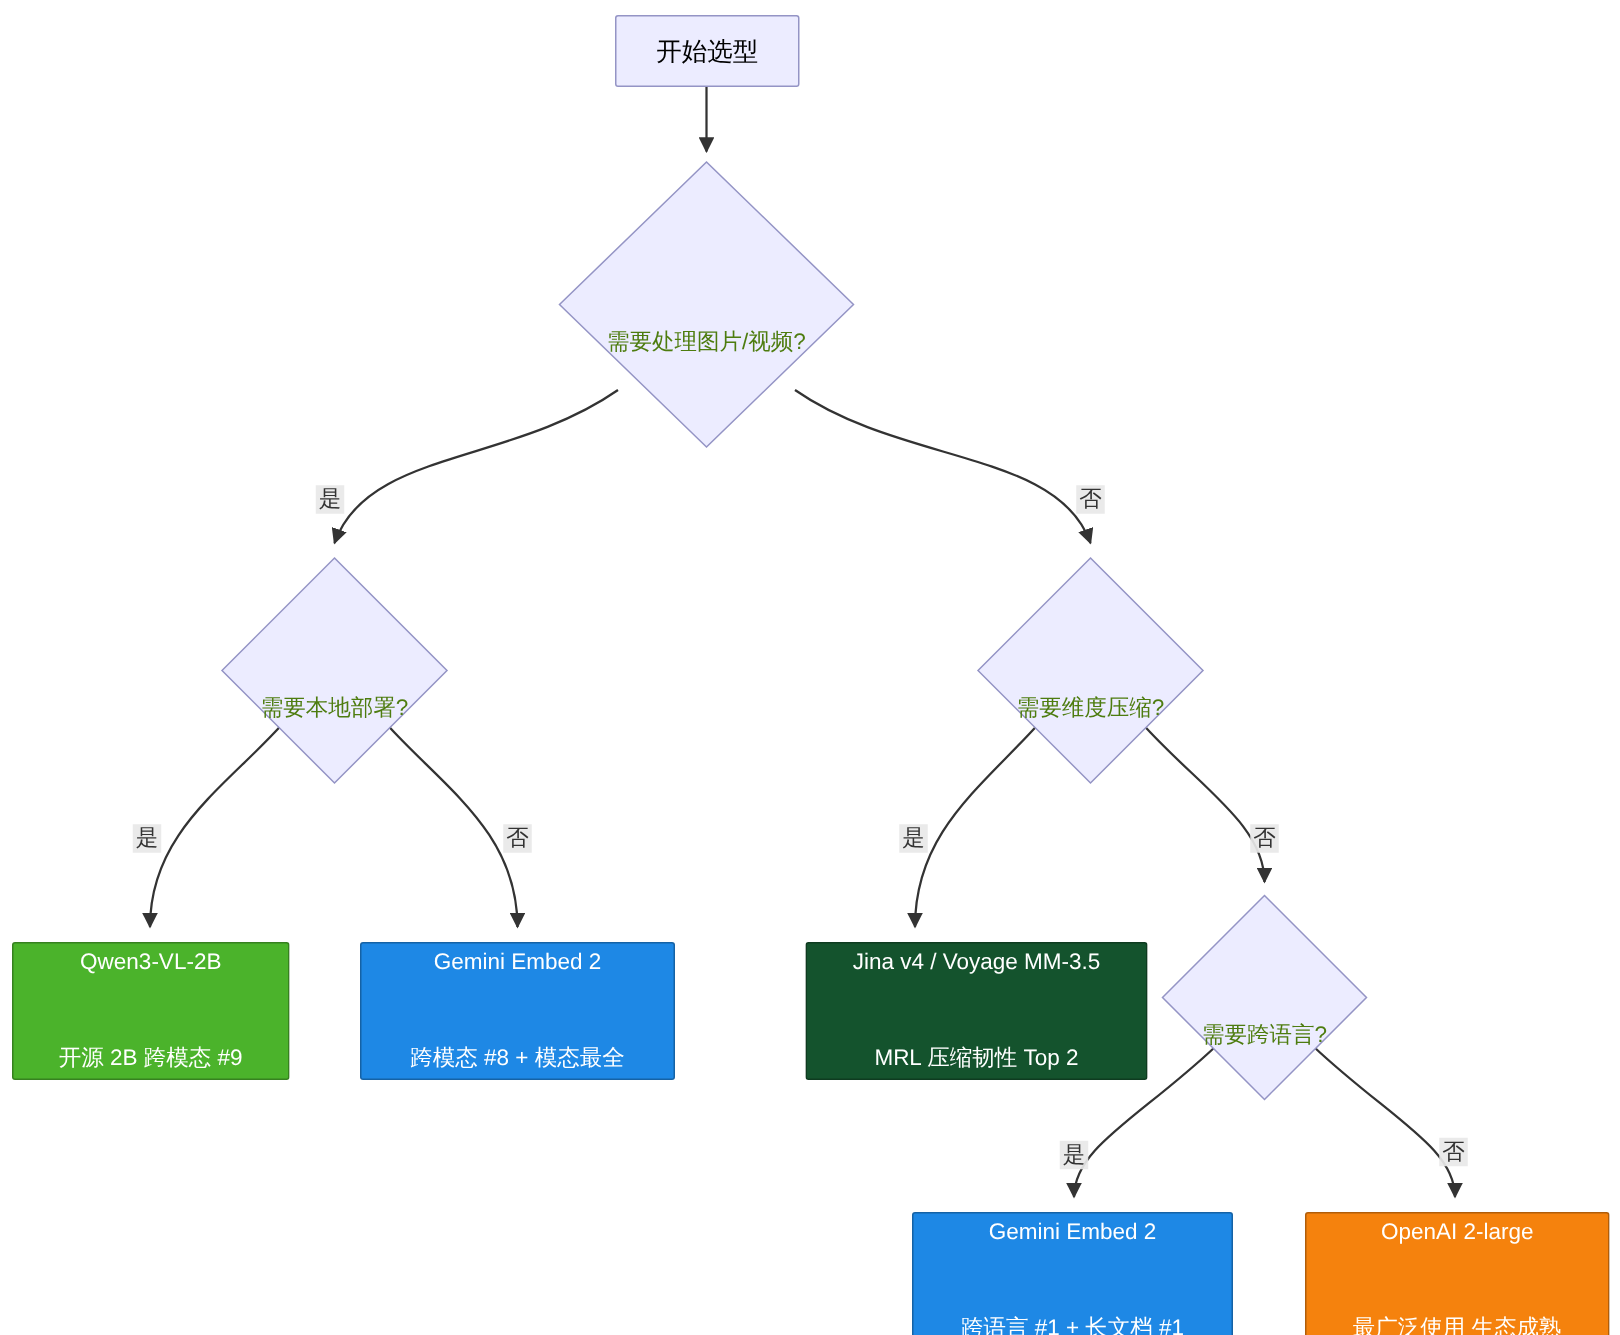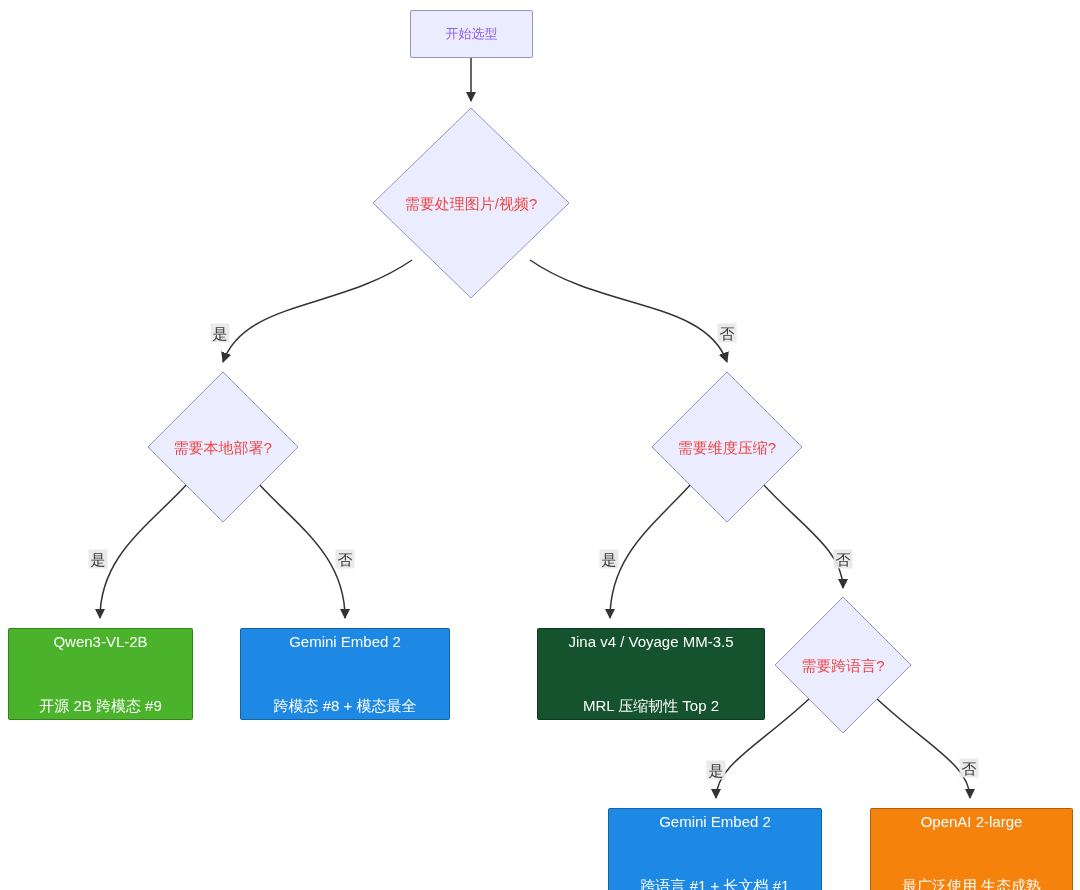--- a/index.html
+++ b/index.html
@@ -20,37 +20,38 @@
   .edge {
     fill: none;
     stroke: #333333;
     stroke-width: 1.5px;
   }
   .shape {
     stroke-width: 1px;
   }
   .node-label {
     position: absolute;
-    color: #ef4444;
+    color: #4d7c0f;
     font-size: 15px;
     text-align: center;
     transform: translate(-50%, -50%);
     white-space: nowrap;
+    margin-top: 24px;
   }
   .start-node {
     position: absolute;
     left: 410px; top: 10px;
     width: 123px; height: 48px;
     border: 1px solid #9494c5;
     border-radius: 2px;
     display: flex;
     align-items: center;
     justify-content: center;
-    font-size: 13px;
-    color: #8b5cf6;
+    font-size: 17px;
+    color: #000000;
   }
   .result-node {
     position: absolute;
     height: 92px;
     border: 1px solid rgba(0,0,0,0.28);
     border-radius: 2px;
     display: flex;
     flex-direction: column;
     align-items: center;
     justify-content: space-between;
@@ -96,21 +97,21 @@
     <polygon class="shape" points="223,372 298,447 223,522 148,447" fill="#ececff" stroke="#9494c5"></polygon>
     <polygon class="shape" points="727,372 802,447 727,522 652,447" fill="#ececff" stroke="#9494c5"></polygon>
     <polygon class="shape" points="843,597 911,665 843,733 775,665" fill="#ececff" stroke="#9494c5"></polygon>
   </svg>
 
   <div class="start-node" style="background: rgb(236, 236, 255); border-color: rgb(148, 148, 197);">
     <span>开始选型</span>
   </div>
 
   <div class="node-label" style="left:471px; top:204px;">需要处理图片/视频?</div>
-  <div class="node-label" style="left:223px; top:448px;font-family:Liberation Mono, monospace;">需要本地部署?</div>
+  <div class="node-label" style="left:223px; top:448px;">需要本地部署?</div>
   <div class="node-label" style="left:727px; top:448px;">需要维度压缩?</div>
   <div class="node-label" style="left:843px; top:666px;">需要跨语言?</div>
 
   <div class="edge-label" style="left:220px; top:333px;">是</div>
   <div class="edge-label" style="left:727px; top:333px;">否</div>
   <div class="edge-label" style="left:98px; top:559px;">是</div>
   <div class="edge-label" style="left:345px; top:559px;">否</div>
   <div class="edge-label" style="left:609px; top:559px;">是</div>
   <div class="edge-label" style="left:843px; top:559px;">否</div>
   <div class="edge-label" style="left:716px; top:770px;">是</div>

